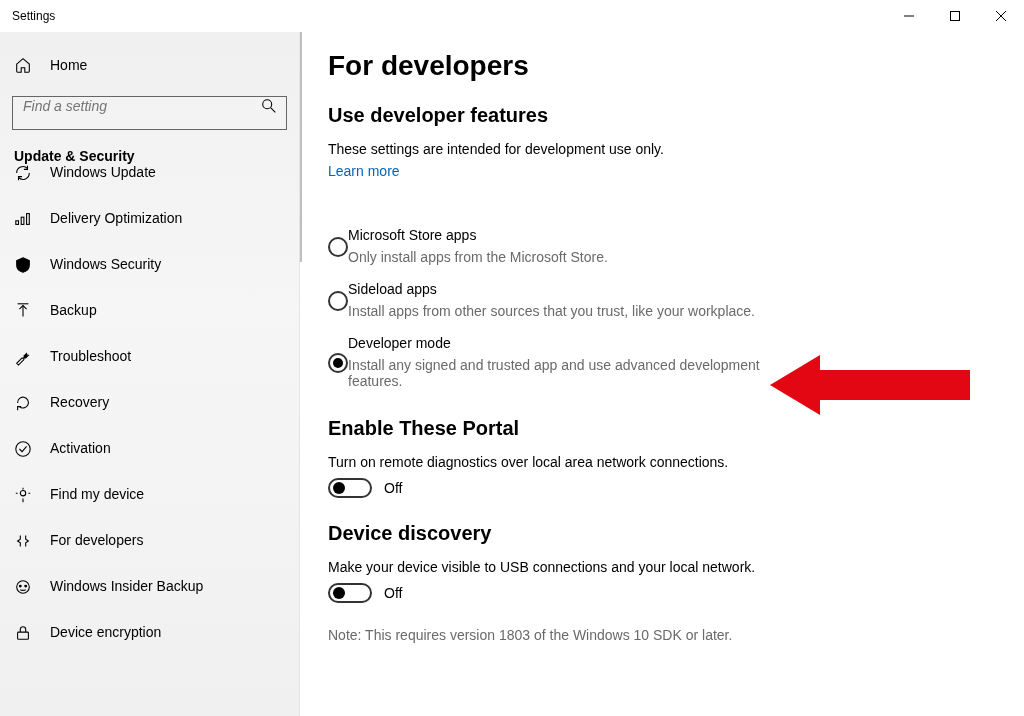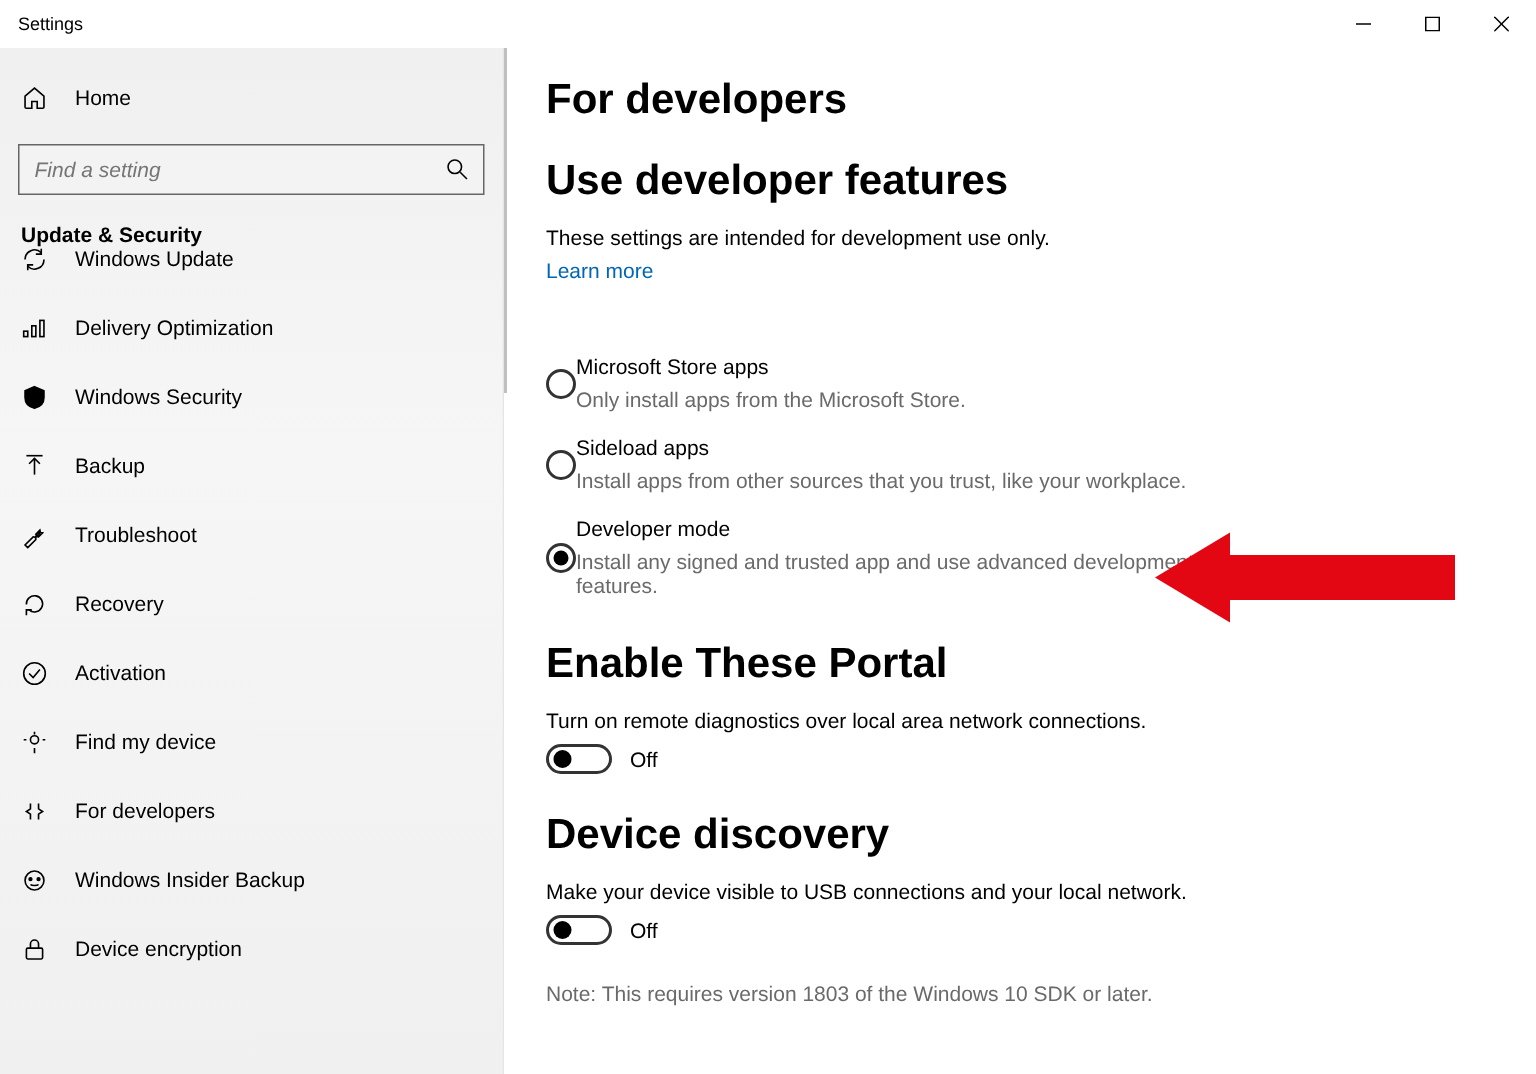--- a/index.html
+++ b/index.html
@@ -3,32 +3,32 @@
 <meta charset="utf-8">
 <style>
   html,body{margin:0;padding:0;height:100%;font-family:"Segoe UI",Arial,sans-serif;background:#fff;color:#000;font-size:14px;overflow:hidden}
   .window{width:1024px;height:716px;position:relative;background:#fff}
   .titlebar{height:32px;display:flex;align-items:center}
   .title{padding-left:12px;font-size:12px;color:#000}
   .winctrls{margin-left:auto;display:flex}
   .winctrls div{width:46px;height:32px;display:flex;align-items:center;justify-content:center}
   .winctrls svg{width:10px;height:10px}
   .body{display:flex;height:684px}
-  .sidebar{width:336px;background:linear-gradient(to bottom,#f0f0f0,#f6f6f6 40%,#f0f0f0);height:100%;box-sizing:border-box;padding-top:16px;border-right:1px solid #e5e5e5}
+  .sidebar{width:300px;background:linear-gradient(to bottom,#f0f0f0,#f6f6f6 40%,#f0f0f0);height:100%;box-sizing:border-box;padding-top:16px;border-right:1px solid #e5e5e5}
   .home{display:flex;align-items:center;gap:18px;padding:8px 14px;margin-bottom:14px}
-  .search{margin:0 12px 18px 12px;border:1px solid #666;height:32px;display:flex;align-items:center;padding:0 8px;background:#f3f3f3}
+  .search{margin:0 12px 18px 12px;border:1px solid #666;height:32px;display:flex;align-items:flex-start;padding:0 8px;background:#f3f3f3}
   .search input{border:none;outline:none;background:transparent;flex:1;font-size:14px;font-style:italic;color:#666;font-family:inherit}
   .section-title{font-weight:600;padding:0 14px;}
   .side-item{display:flex;align-items:flex-start;gap:18px;padding:0 14px;height:46px}
   .side-item .lbl{font-size:14px;color:#000}
   .icon{width:18px;height:18px;display:flex;align-items:center;justify-content:center}
   .icon svg{width:18px;height:18px;stroke:#000;fill:none;stroke-width:1.2}
   .main{flex:1;padding:18px 28px 0 28px;overflow:hidden;position:relative}
   h1{font-weight:600;font-size:28px;margin:0 0 22px 0}
-  h2{font-weight:600;font-size:28px;margin:0 0 14px 0}
+  h2{font-weight:600;font-size:20px;margin:0 0 14px 0}
   .desc{color:#000;margin:0 0 6px 0}
   .link{color:#0066b4;margin-bottom:32px;display:inline-block}
   .radios{margin-bottom:28px}
   .radio{display:flex;align-items:center;gap:0;margin:16px 0}
   .radio-circle{width:20px;height:20px;border:2px solid #333;border-radius:50%;box-sizing:border-box;flex-shrink:0;margin-top:1px;position:relative}
   .radio-circle.selected::after{content:"";position:absolute;width:10px;height:10px;background:#000;border-radius:50%;top:3px;left:3px}
   .radio-body .label{color:#000}
   .radio-body .sub{color:#6a6a6a;margin-top:6px;max-width:420px}
   .toggle{display:flex;align-items:center;gap:12px;margin:8px 0 24px 0}
   .toggle-sw{width:44px;height:20px;border:2px solid #333;border-radius:20px;position:relative;box-sizing:border-box}

